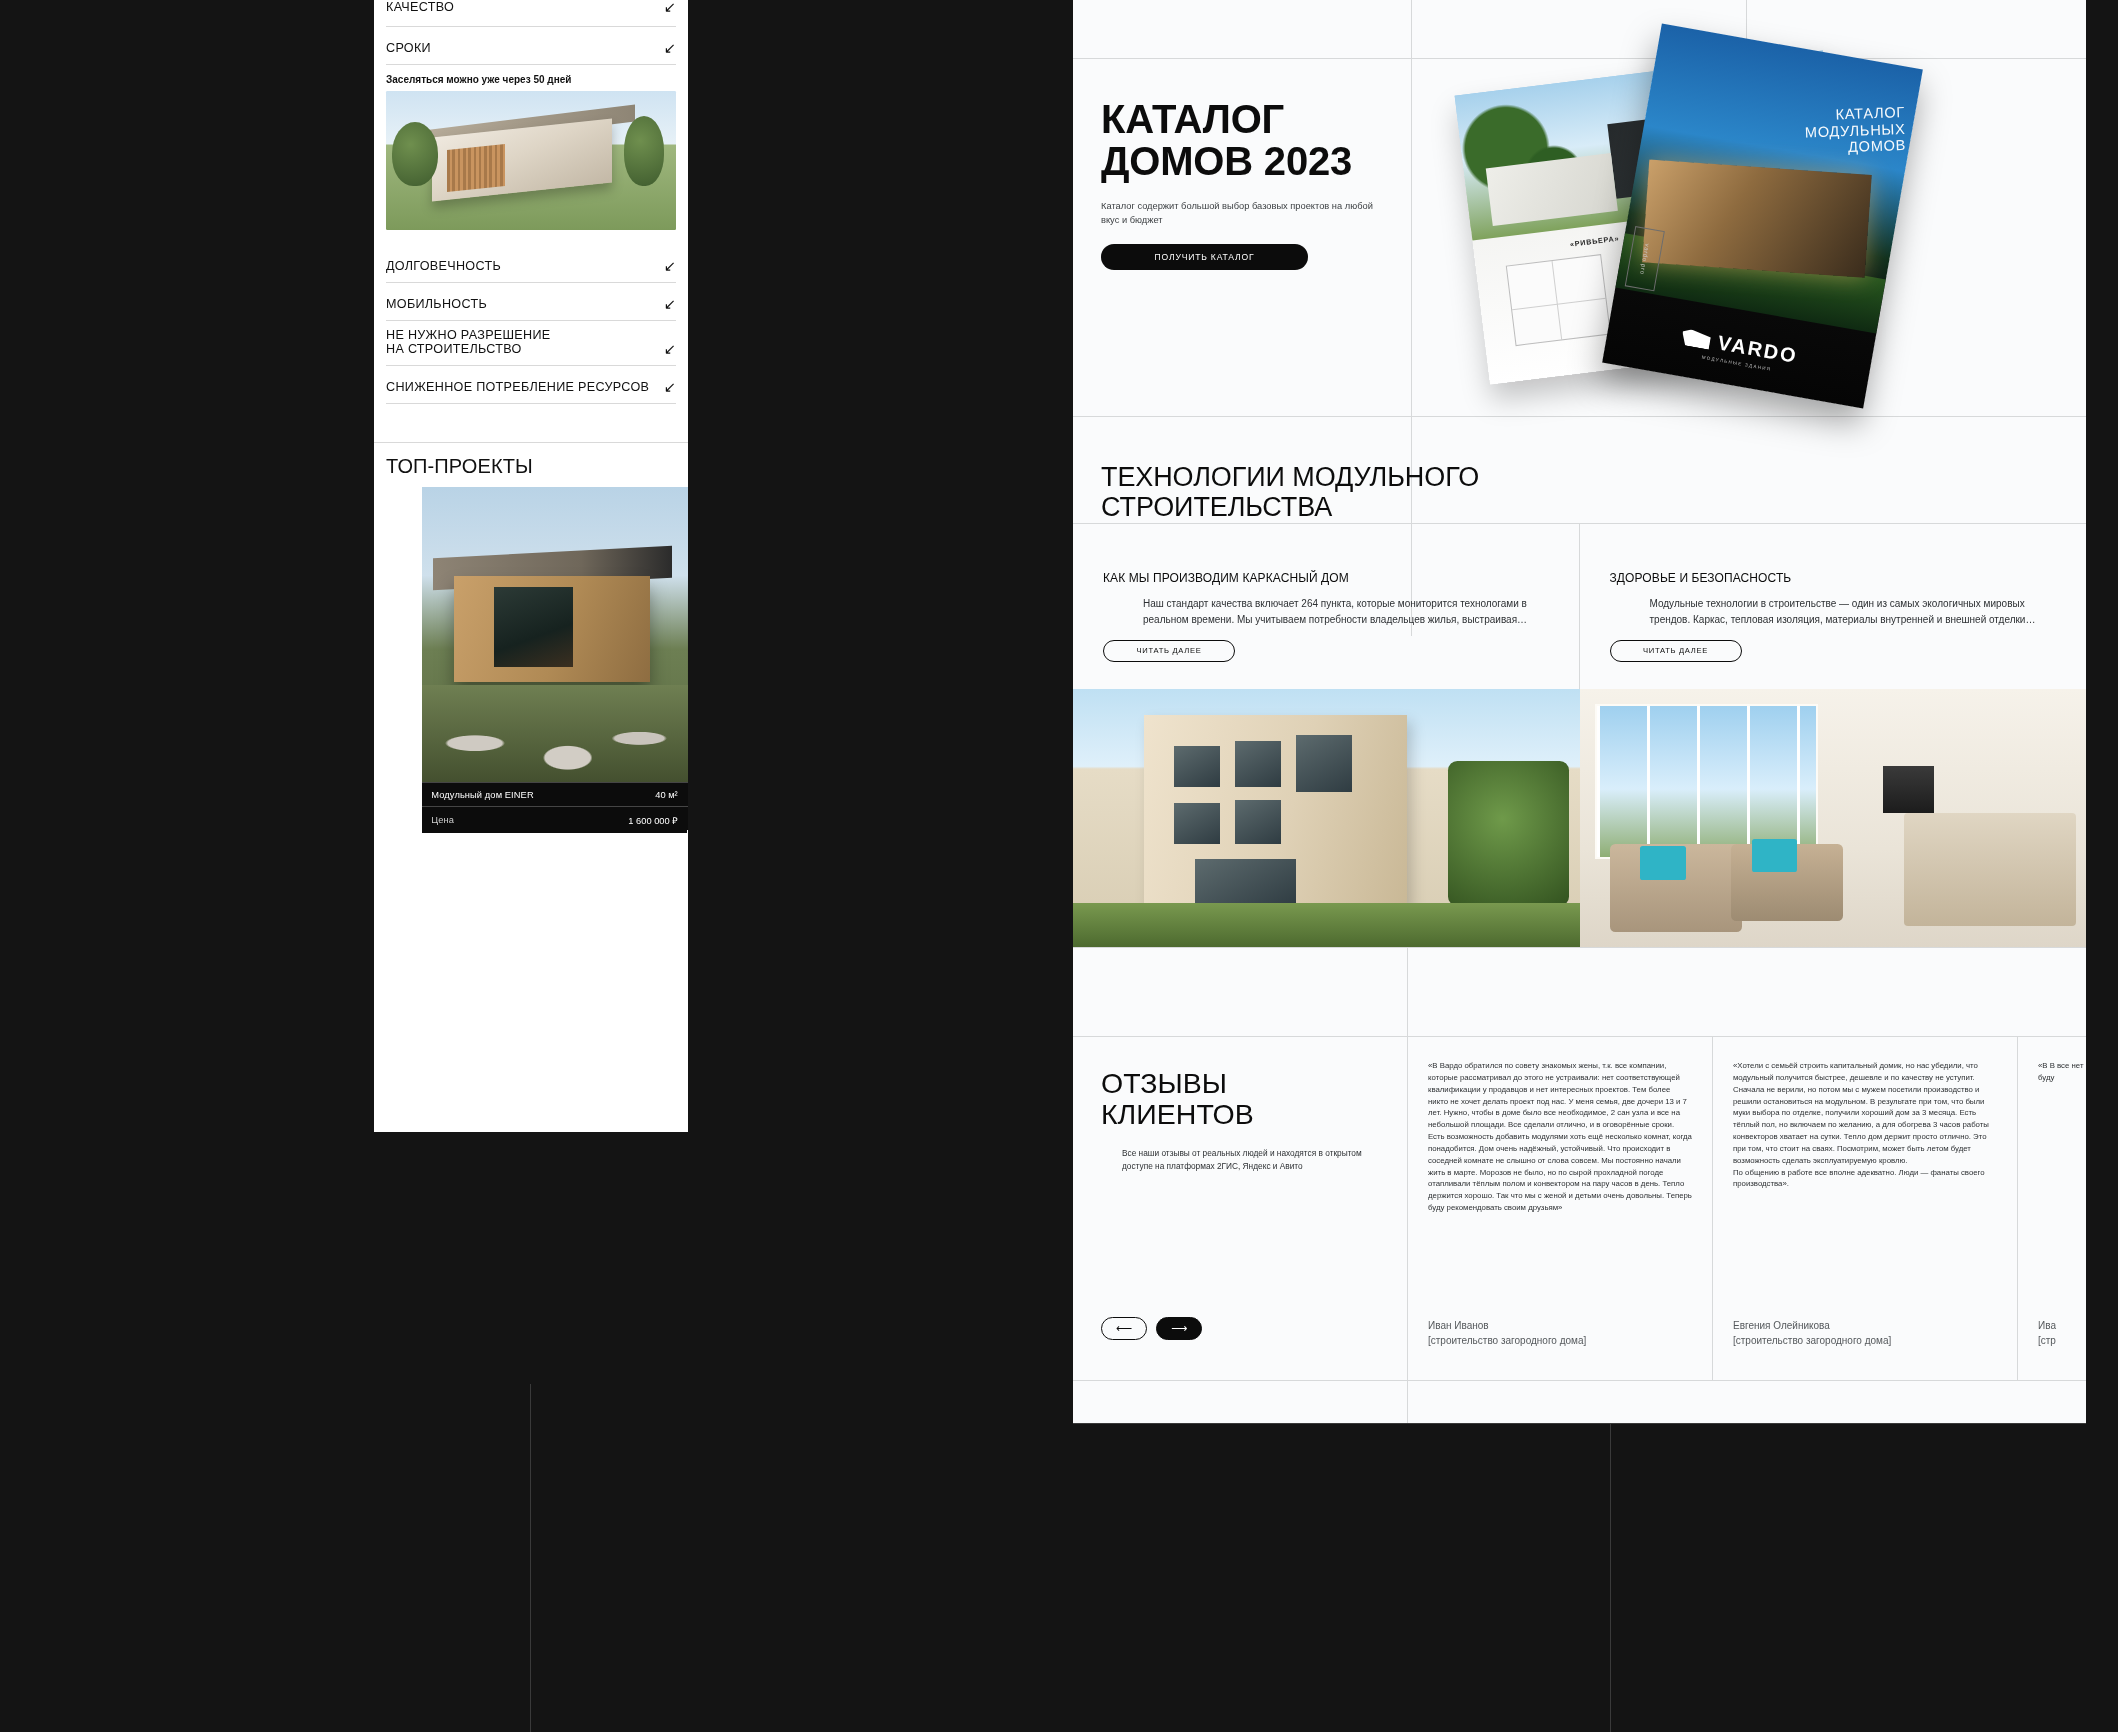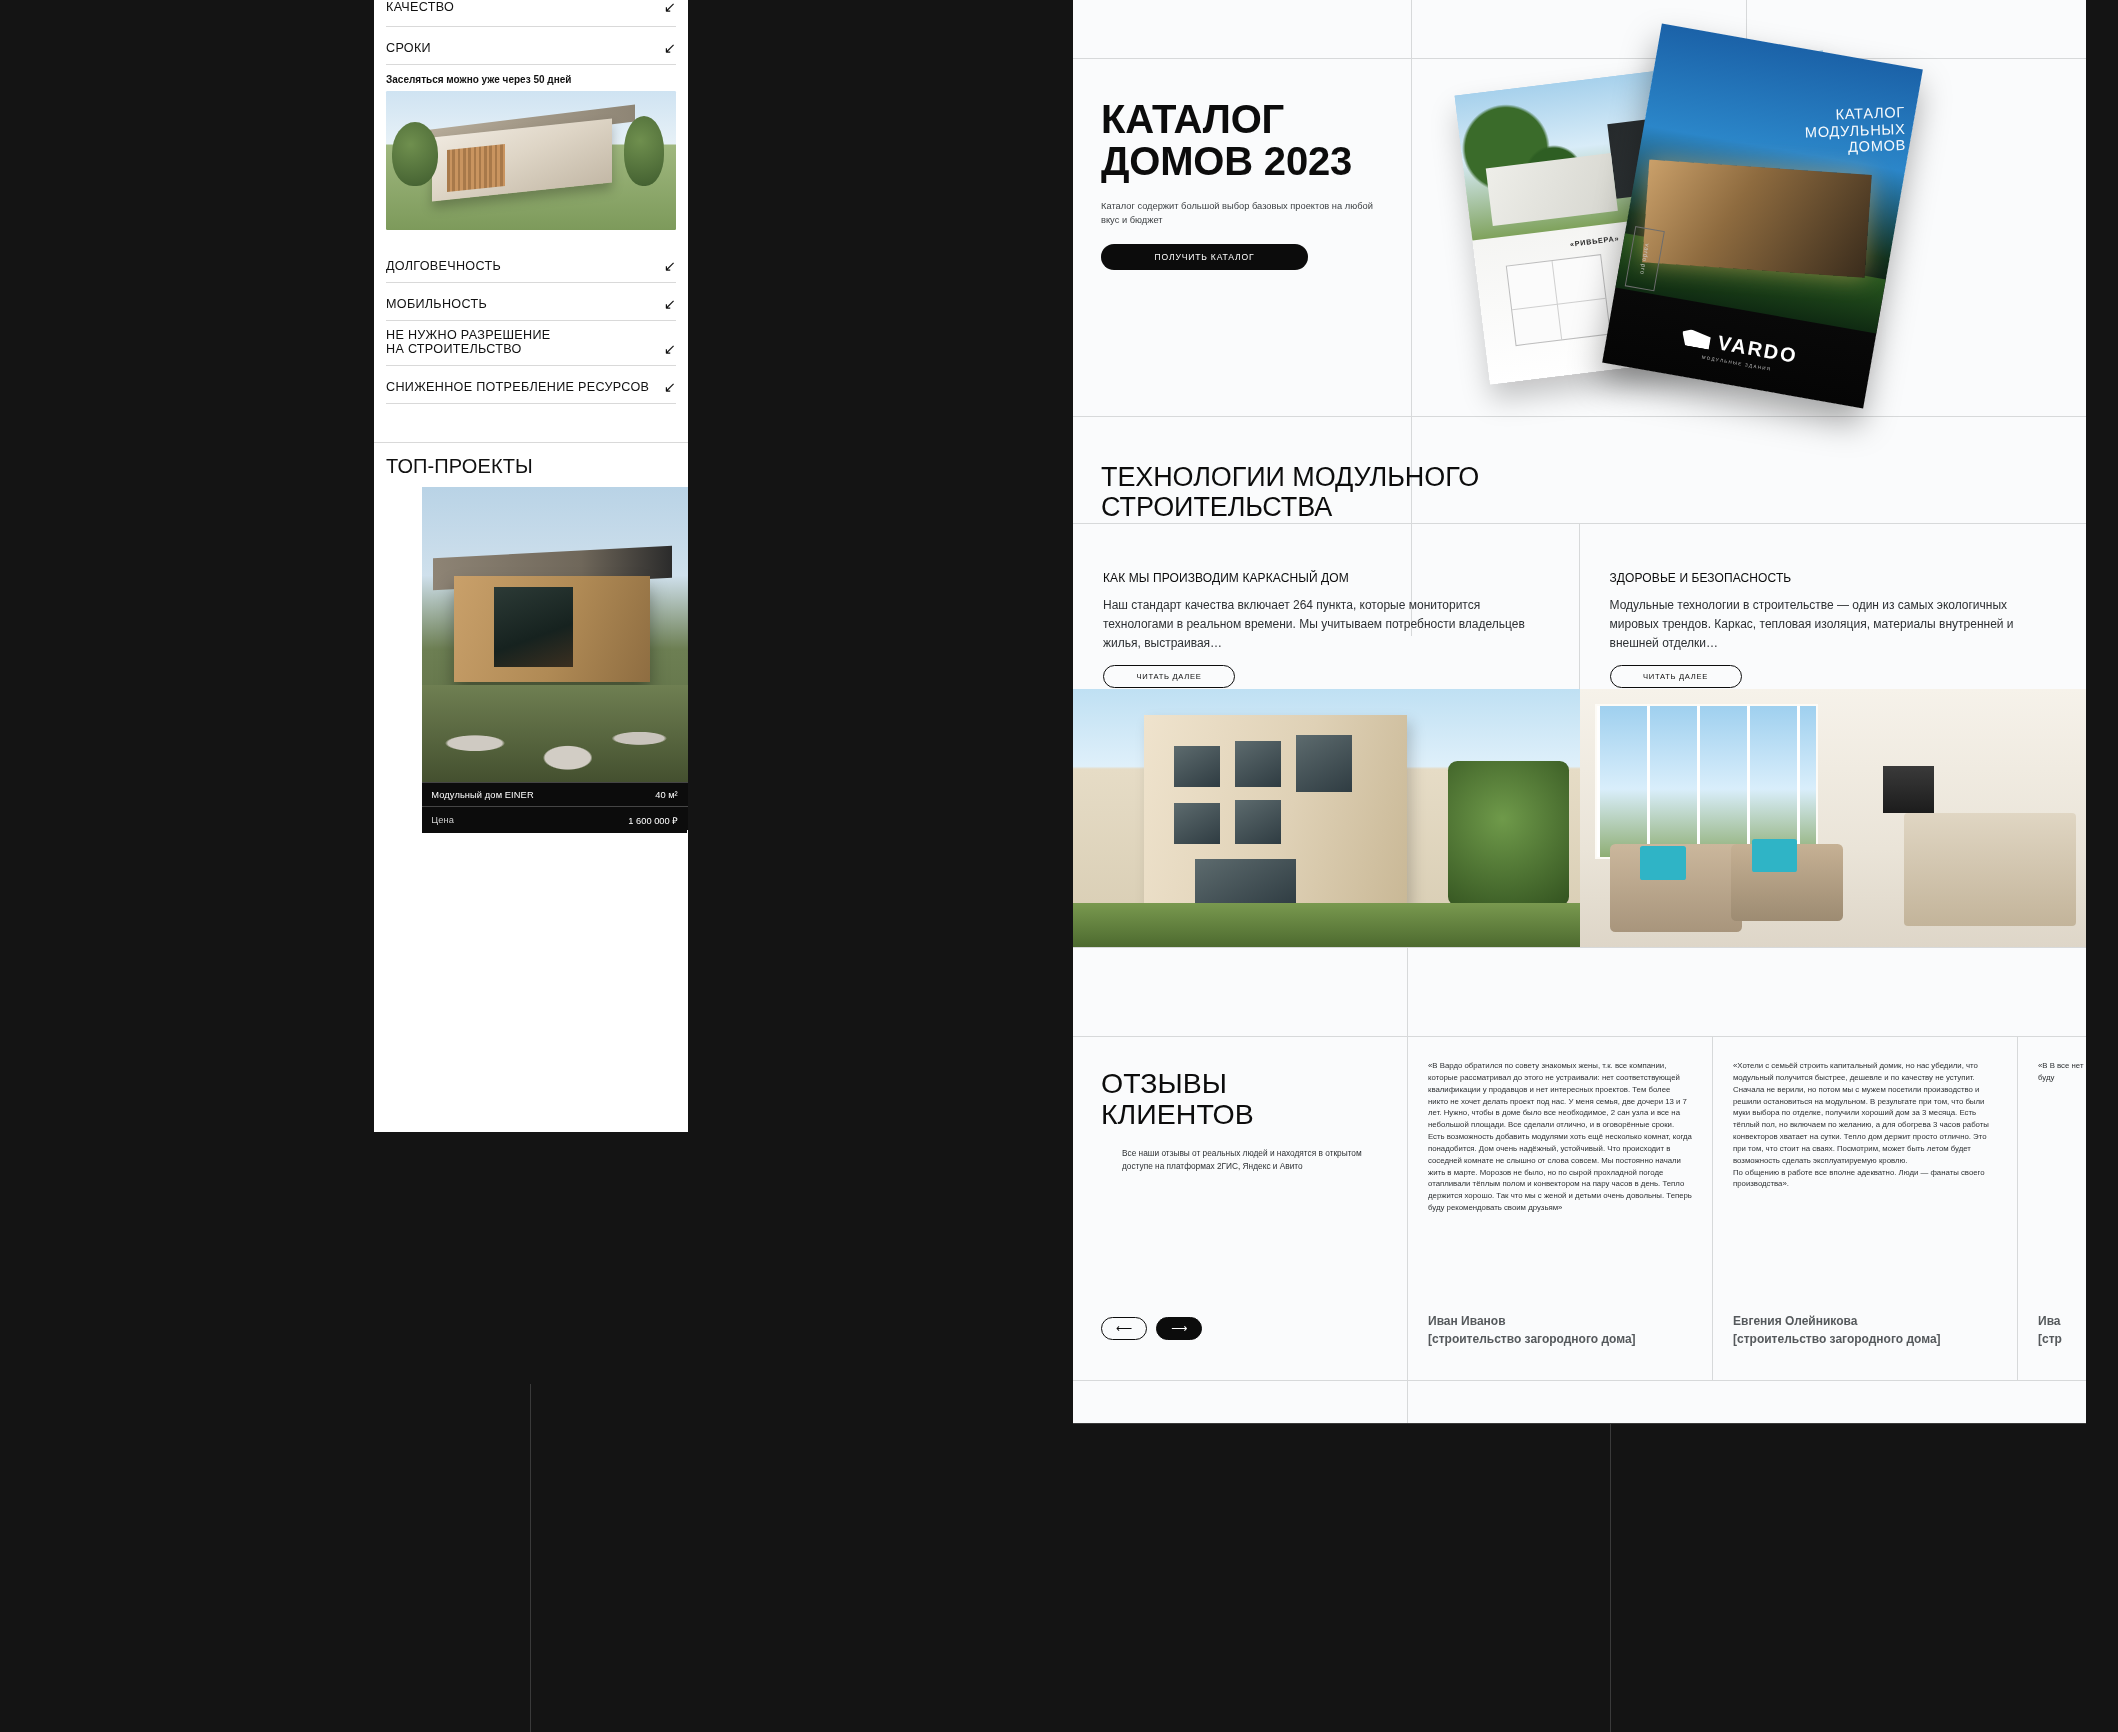--- a/index.html
+++ b/index.html
@@ -244,21 +244,21 @@
     text-transform: uppercase; letter-spacing: -0.1px;
   }
   .tech-cards { position: absolute; left: 0; top: 571px; width: 100%; }
   .tech-card { position: absolute; top: 0; width: 50%; padding: 0 30px; }
   .tech-card.a { left: 0; }
   .tech-card.b { left: 50%; }
   .tech-card h3 {
     font-size: 12px; letter-spacing: 0.1px; font-weight: 400; color: #0c0c0c;
     text-transform: uppercase; margin-bottom: 10.6px;
   }
-  .tech-card p { font-size: 12px; line-height: 1.6; color: #2d3033; margin-bottom: 12px; }
+  .tech-card p { font-size: 10px; line-height: 1.6; color: #2d3033; margin-bottom: 12px; margin-left: 40px; }
 
   .tech-photos { position: absolute; left: 0; top: 689px; width: 100%; height: 258px; display: flex; }
   .tph { flex: 1 1 0; height: 100%; position: relative; overflow: hidden; }
   .tph.ext {
     background: linear-gradient(180deg,#bfe0f3 0%,#dff0fa 30%,#e6dcc6 31%,#d7ccb2 100%);
   }
   .tph.ext .bld {
     position: absolute; left: 14%; top: 10%; width: 52%; height: 74%;
     background: linear-gradient(105deg,#efe3cd 0%,#dfd1b6 55%,#c9b896 100%);
     box-shadow: 5.3px 6.6px 13.2px rgba(0,0,0,.18);
@@ -328,21 +328,21 @@
   }
   .nav-btn.prev { border: 0.7px solid #0c0c0c; background: transparent; color: #0c0c0c; }
   .nav-btn.next { border: 0.7px solid #0c0c0c; background: #0c0c0c; color: #ffffff; }
 
   .rev-cols { position: absolute; left: 334px; top: 0; right: 0; height: 344px; display: flex; }
   .rev-col {
     flex: 0 0 305px; border-left: 0.7px solid #d7d9da; padding: 24px 20px 17px 20px;
     position: relative; height: 100%;
   }
   .rev-col .body { font-size: 7.8px; line-height: 1.52; color: #2d3033; }
-  .rev-col .author { position: absolute; left: 20px; bottom: 32px; font-size: 12px; color: #55595c; line-height: 1.5; font-weight: bold; }
+  .rev-col .author { position: absolute; left: 20px; bottom: 32px; font-size: 10px; color: #55595c; line-height: 1.5; }
 </style>
 </head>
 <body>
 
 <div class="stage">
 
   <div class="bgline v" style="left:530px; top:1384px; height:349px;"></div>
   <div class="bgline v" style="left:1610px; top:1423px; height:309px;"></div>
   <div class="bgline h" style="left:1073px; top:1423px; width:1013px;"></div>
 

